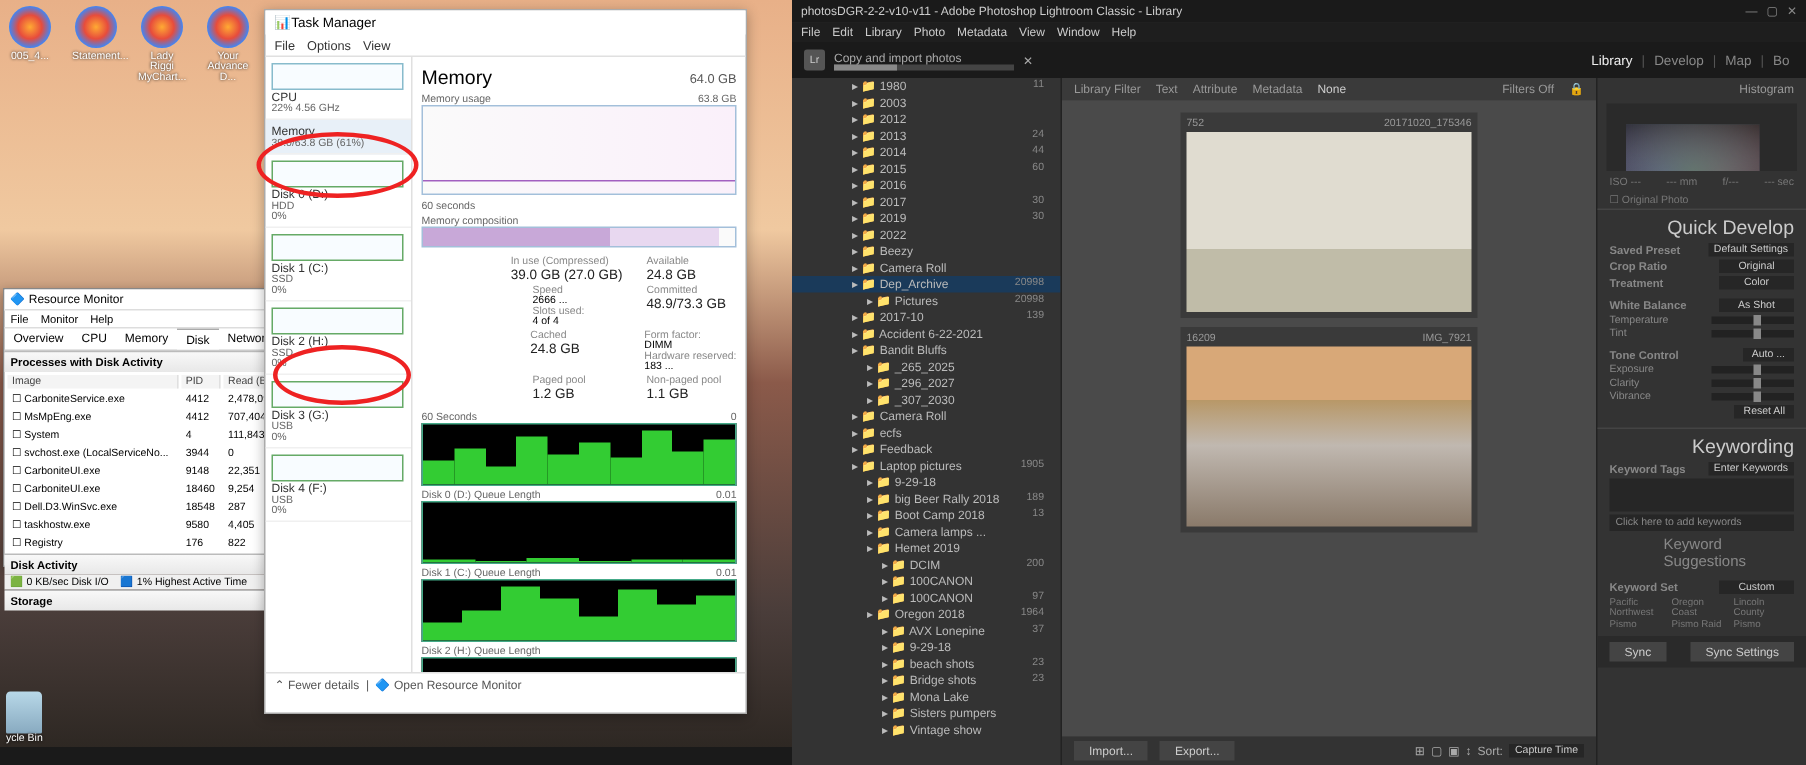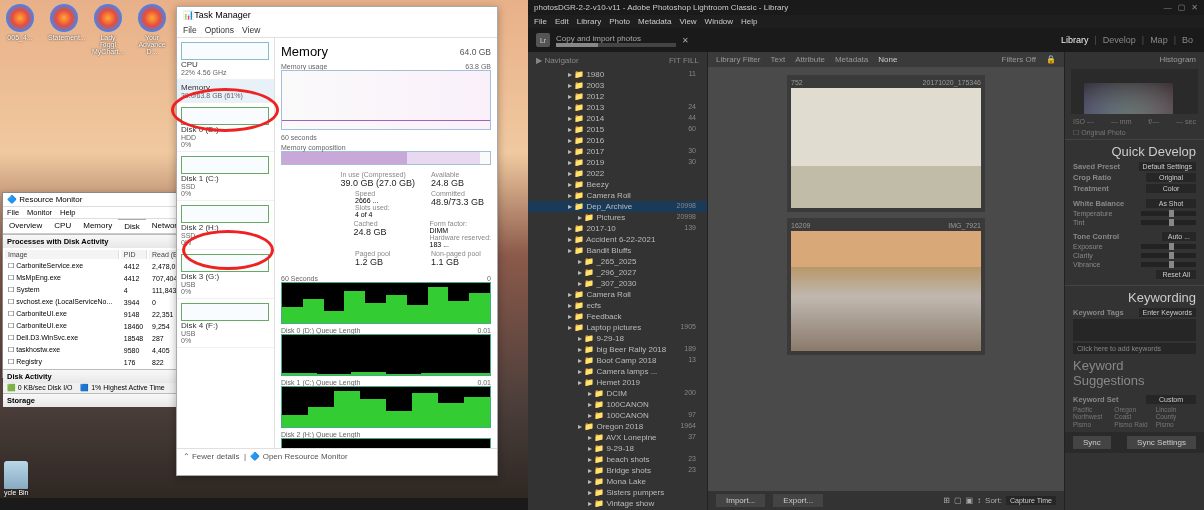--- a/index.html
+++ b/index.html
@@ -451,24 +451,20 @@
         <span class="lr-sep">|</span>
       <span class="lr-module">Develop</span>
         <span class="lr-sep">|</span>
       <span class="lr-module">Map</span>
         <span class="lr-sep">|</span>
       <span class="lr-module">Bo</span>
     </div>
   </div>
   <div class="lr-body">
     <div class="lr-left-panel">
-      <div class="lr-navigator">
-        <span>▶ <span>Navigator</span></span>
-        <span><span>FIT</span> <span>FILL</span></span>
-      </div>
       <div class="lr-folders" id="lr-folders">
           <div class="lr-folder l1">
             <span>▸ 📁 1980</span>
             <span class="count">11</span>
           </div>
           <div class="lr-folder l1">
             <span>▸ 📁 2003</span>
             <span class="count"></span>
           </div>
           <div class="lr-folder l1">
@@ -726,21 +722,21 @@
           </div>
       </div>
       <div class="lr-panel-section">
         <div class="lr-panel-title">Keywording</div>
         <div class="lr-field-row">
             <span class="lr-field-label">Keyword Tags</span>
             <span class="lr-field-val">Enter Keywords</span>
           </div>
         <div class="lr-keyword-input" style="height:22px;"></div>
         <div class="lr-keyword-input">Click here to add keywords</div>
-        <div style="color:#888;font-size:13px;margin-top:4px;">Keyword Suggestions</div>
+        <div style="color:#888;font-size:10px;margin-top:4px;margin-left:36px;">Keyword Suggestions</div>
         <div style="display:grid;grid-template-columns:1fr 1fr 1fr;gap:1px;font-size:6.5px;color:#666;margin-top:2px;">
           <span></span>
             <span></span>
             <span></span>
             <span></span>
             <span></span>
             <span></span>
         </div>
         <div class="lr-field-row" style="margin-top:4px;">
             <span class="lr-field-label">Keyword Set</span>

